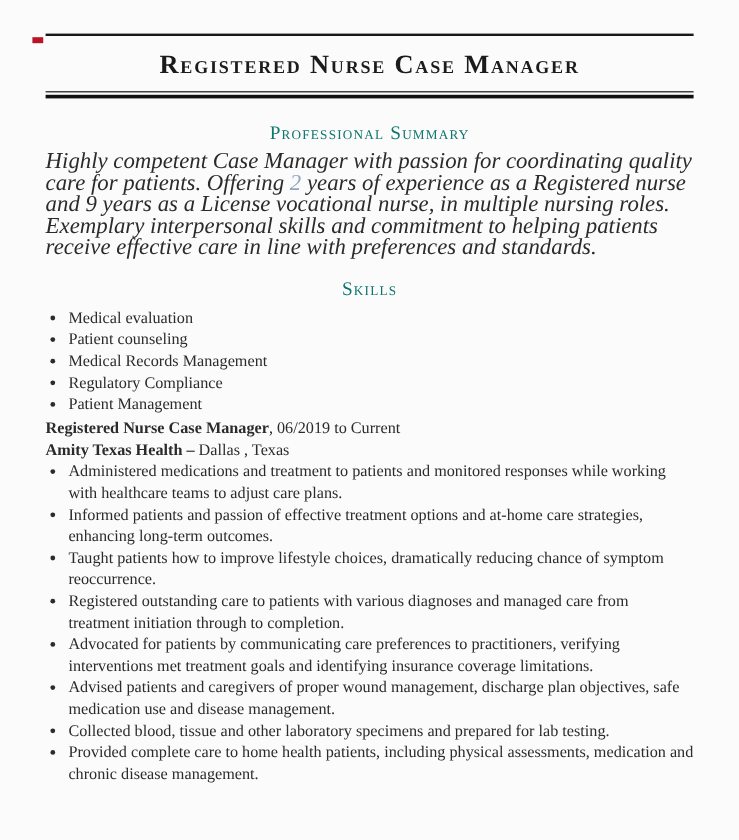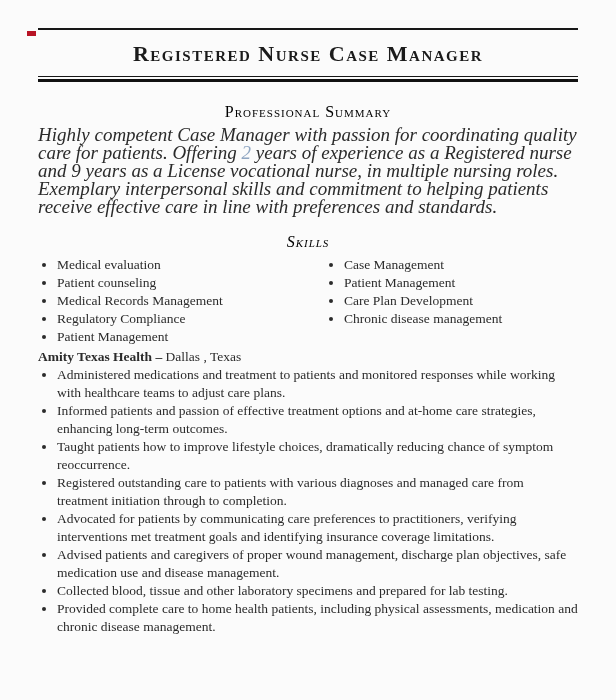--- a/index.html
+++ b/index.html
@@ -48,37 +48,36 @@
     border-top: 1px solid #171717;
     border-bottom: 3px solid #111111;
   }
   .section-heading {
     text-align: center;
     font-variant: small-caps;
     font-weight: normal;
     font-size: 16px;
     line-height: 20px;
     letter-spacing: 1px;
-    color: #000000;
+    color: #0f766e;
     margin: 20px 0 4px 0;
   }
-  .section-heading.skills-h { margin-top: 16px; font-style: italic; }
+  .section-heading.skills-h { margin-top: 16px; }
   .section-heading.work-h   { margin-top: 14px; }
   .body-text {
     font-size: 19px;
     line-height: 18px;
     font-style: italic;
   }
   .summary-text {
     margin: 2px 0 0 0;
   }
   .skills-cols {
     display: flex;
     margin-top: 4px;
-    gap: 16px;
   }
   .skills-col-left { width: 271px; }
   .skills-col-right { flex: 1; }
   ul.bullet-list {
     margin: 0;
     padding-left: 19px;
     list-style: disc outside;
   }
   ul.bullet-list li {
     font-size: 13.5px;
@@ -114,32 +113,25 @@
   <div class="skills-cols">
     <div class="skills-col-left">
       <ul class="bullet-list">
         <li>Medical evaluation</li>
         <li>Patient counseling</li>
         <li>Medical Records Management</li>
         <li>Regulatory Compliance</li>
         <li>Patient Management</li>
       </ul>
     </div>
-    <div class="skills-col-right">
-      <ul class="bullet-list">
-        <li>Case Management</li>
-        <li>Patient Management</li>
-        <li>Care Plan Development</li>
-        <li>Chronic disease management</li>
-      </ul>
-    </div>
   </div>
 
 
   <div class="job-header">
+    <div class="job-line"><span class="bold">Registered Nurse Case Manager</span><span>, 06/2019 to Current</span></div>
     <div class="job-line"><span class="bold">Amity Texas Health – </span><span>Dallas , Texas</span></div>
     <ul class="bullet-list">
       <li>Administered medications and treatment to patients and monitored responses while working with healthcare teams to adjust care plans.</li>
       <li>Informed patients and passion of effective treatment options and at-home care strategies, enhancing long-term outcomes.</li>
       <li>Taught patients how to improve lifestyle choices, dramatically reducing chance of symptom reoccurrence.</li>
       <li>Registered outstanding care to patients with various diagnoses and managed care from treatment initiation through to completion.</li>
       <li>Advocated for patients by communicating care preferences to practitioners, verifying interventions met treatment goals and identifying insurance coverage limitations.</li>
       <li>Advised patients and caregivers of proper wound management, discharge plan objectives, safe medication use and disease management.</li>
       <li>Collected blood, tissue and other laboratory specimens and prepared for lab testing.</li>
       <li>Provided complete care to home health patients, including physical assessments, medication and chronic disease management.</li>

